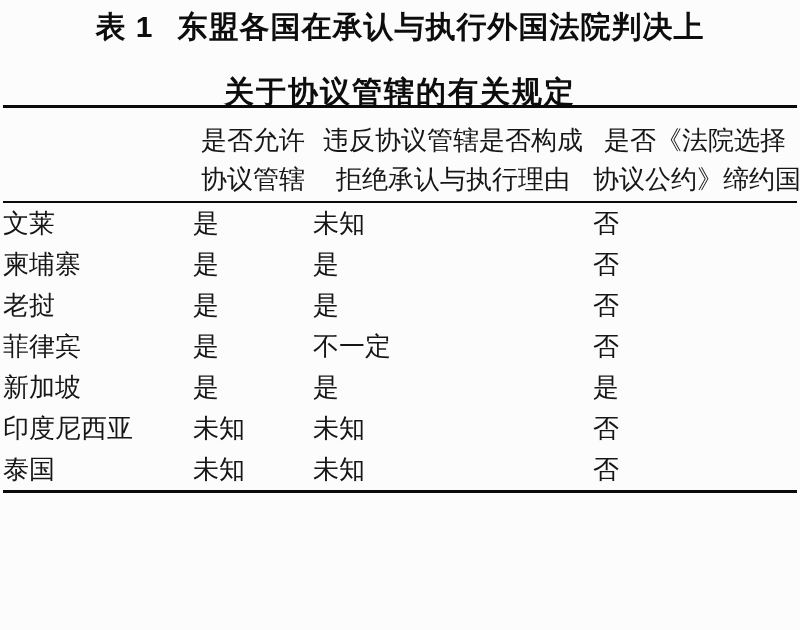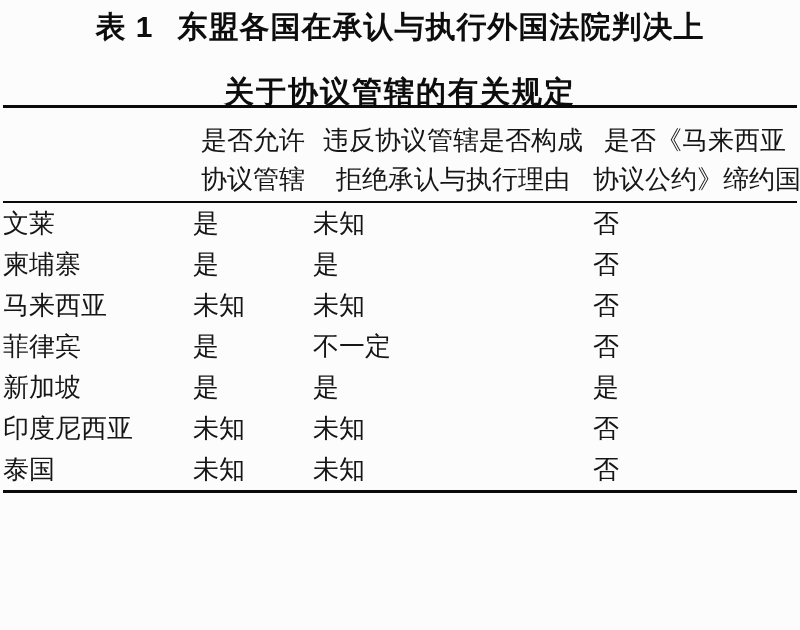--- a/index.html
+++ b/index.html
@@ -107,42 +107,42 @@
           </th>
           <th>
             <div class="hline">是否允许</div>
             <div class="hline">协议管辖</div>
           </th>
           <th>
             <div class="hline">违反协议管辖是否构成</div>
             <div class="hline">拒绝承认与执行理由</div>
           </th>
           <th>
-            <div class="hline">是否《马来西亚</div>
+            <div class="hline">是否《法院选择</div>
             <div class="hline">协议公约》缔约国</div>
           </th>
         </tr>
       </thead>
       <tbody>
         <tr>
           <td>文莱</td>
           <td>是</td>
           <td>未知</td>
           <td>否</td>
         </tr>
         <tr>
           <td>柬埔寨</td>
           <td>是</td>
           <td>是</td>
           <td>否</td>
         </tr>
         <tr>
-          <td>马来西亚</td>
-          <td>未知</td>
-          <td>未知</td>
+          <td>老挝</td>
+          <td>是</td>
+          <td>是</td>
           <td>否</td>
         </tr>
         <tr>
           <td>菲律宾</td>
           <td>是</td>
           <td>不一定</td>
           <td>否</td>
         </tr>
         <tr>
           <td>新加坡</td>

